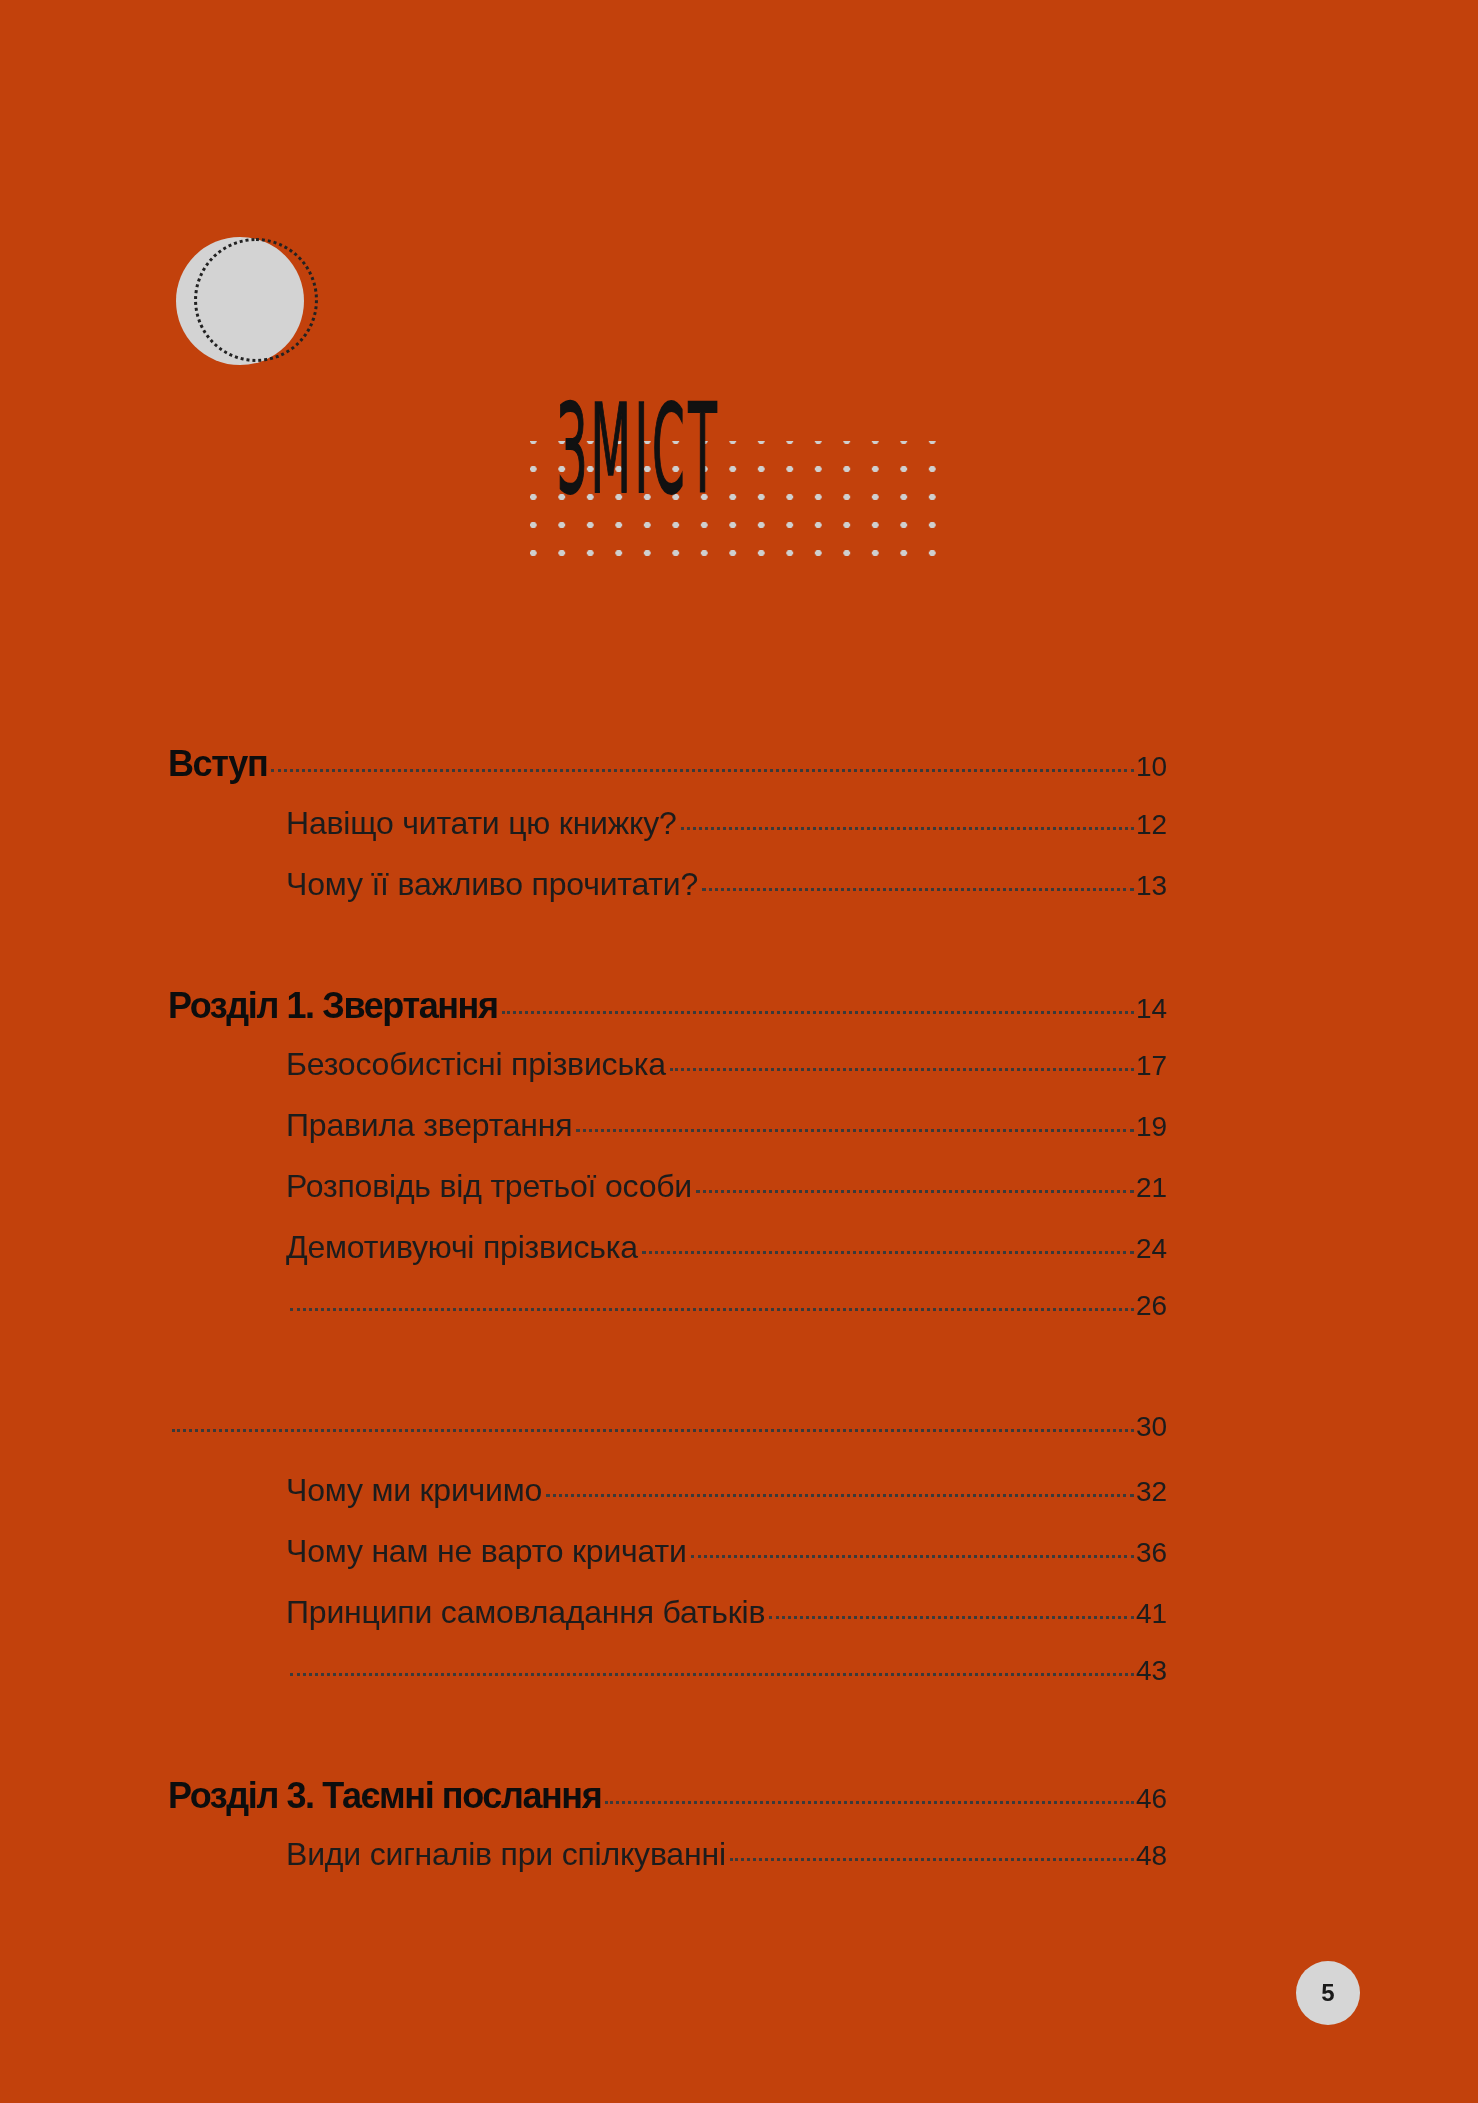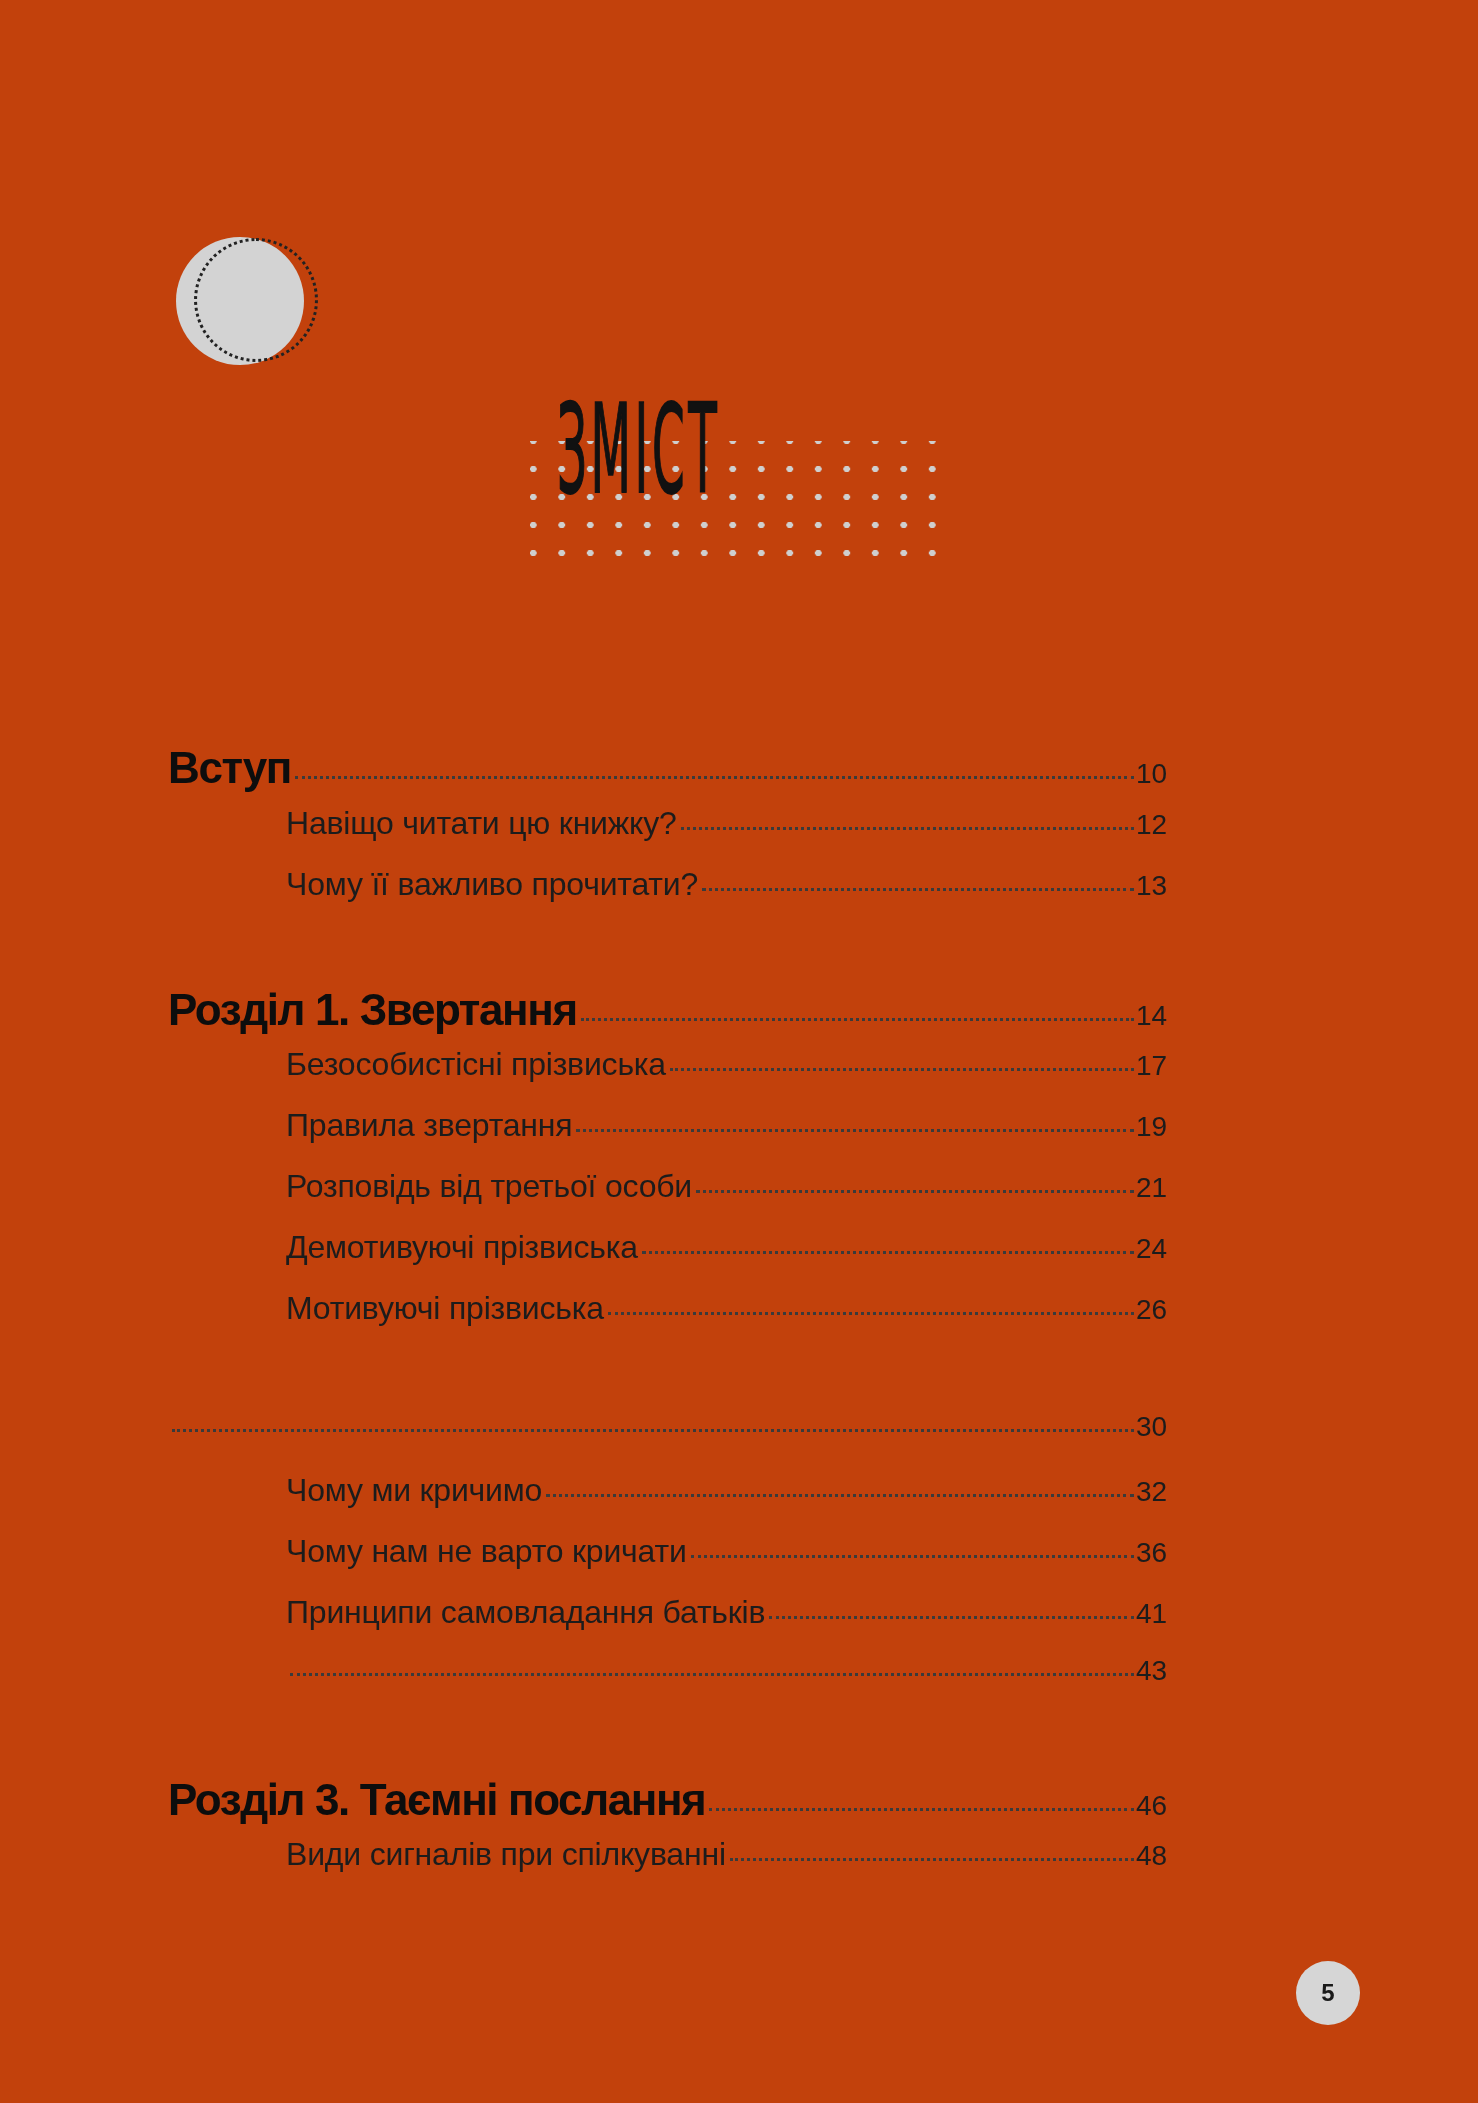--- a/index.html
+++ b/index.html
@@ -102,21 +102,21 @@
       left: 118px;
       width: 897px;
     }
     .row .label {
       font-size: 32px;
       color: #1c1c1c;
       letter-spacing: -0.2px;
     }
     .row.head .label {
       font-weight: 700;
-      font-size: 44px;
+      font-size: 36px;
       letter-spacing: -1.4px;
       color: #0d0d0d;
     }
     .row .leader {
       flex: 1;
       margin: 0 2px 0 4px;
       border-bottom: 3px dotted #3a3a3a;
       height: 0;
       transform: translateY(-4px);
     }
@@ -195,21 +195,20 @@
       <span class="label">Розповідь від третьої особи</span>
       <span class="leader"></span>
       <span class="pg">21</span>
     </div>
     <div class="row sub" style="top:1229px">
       <span class="label">Демотивуючі прізвиська</span>
       <span class="leader"></span>
       <span class="pg">24</span>
     </div>
     <div class="row sub" style="top:1290px">
-      <span class="label">Мотивуючі прізвиська</span>
       <span class="leader"></span>
       <span class="pg">26</span>
     </div>
 
     <div class="row head" style="top:1411px">
       <span class="leader"></span>
       <span class="pg">30</span>
     </div>
     <div class="row sub" style="top:1472px">
       <span class="label">Чому ми кричимо</span>

